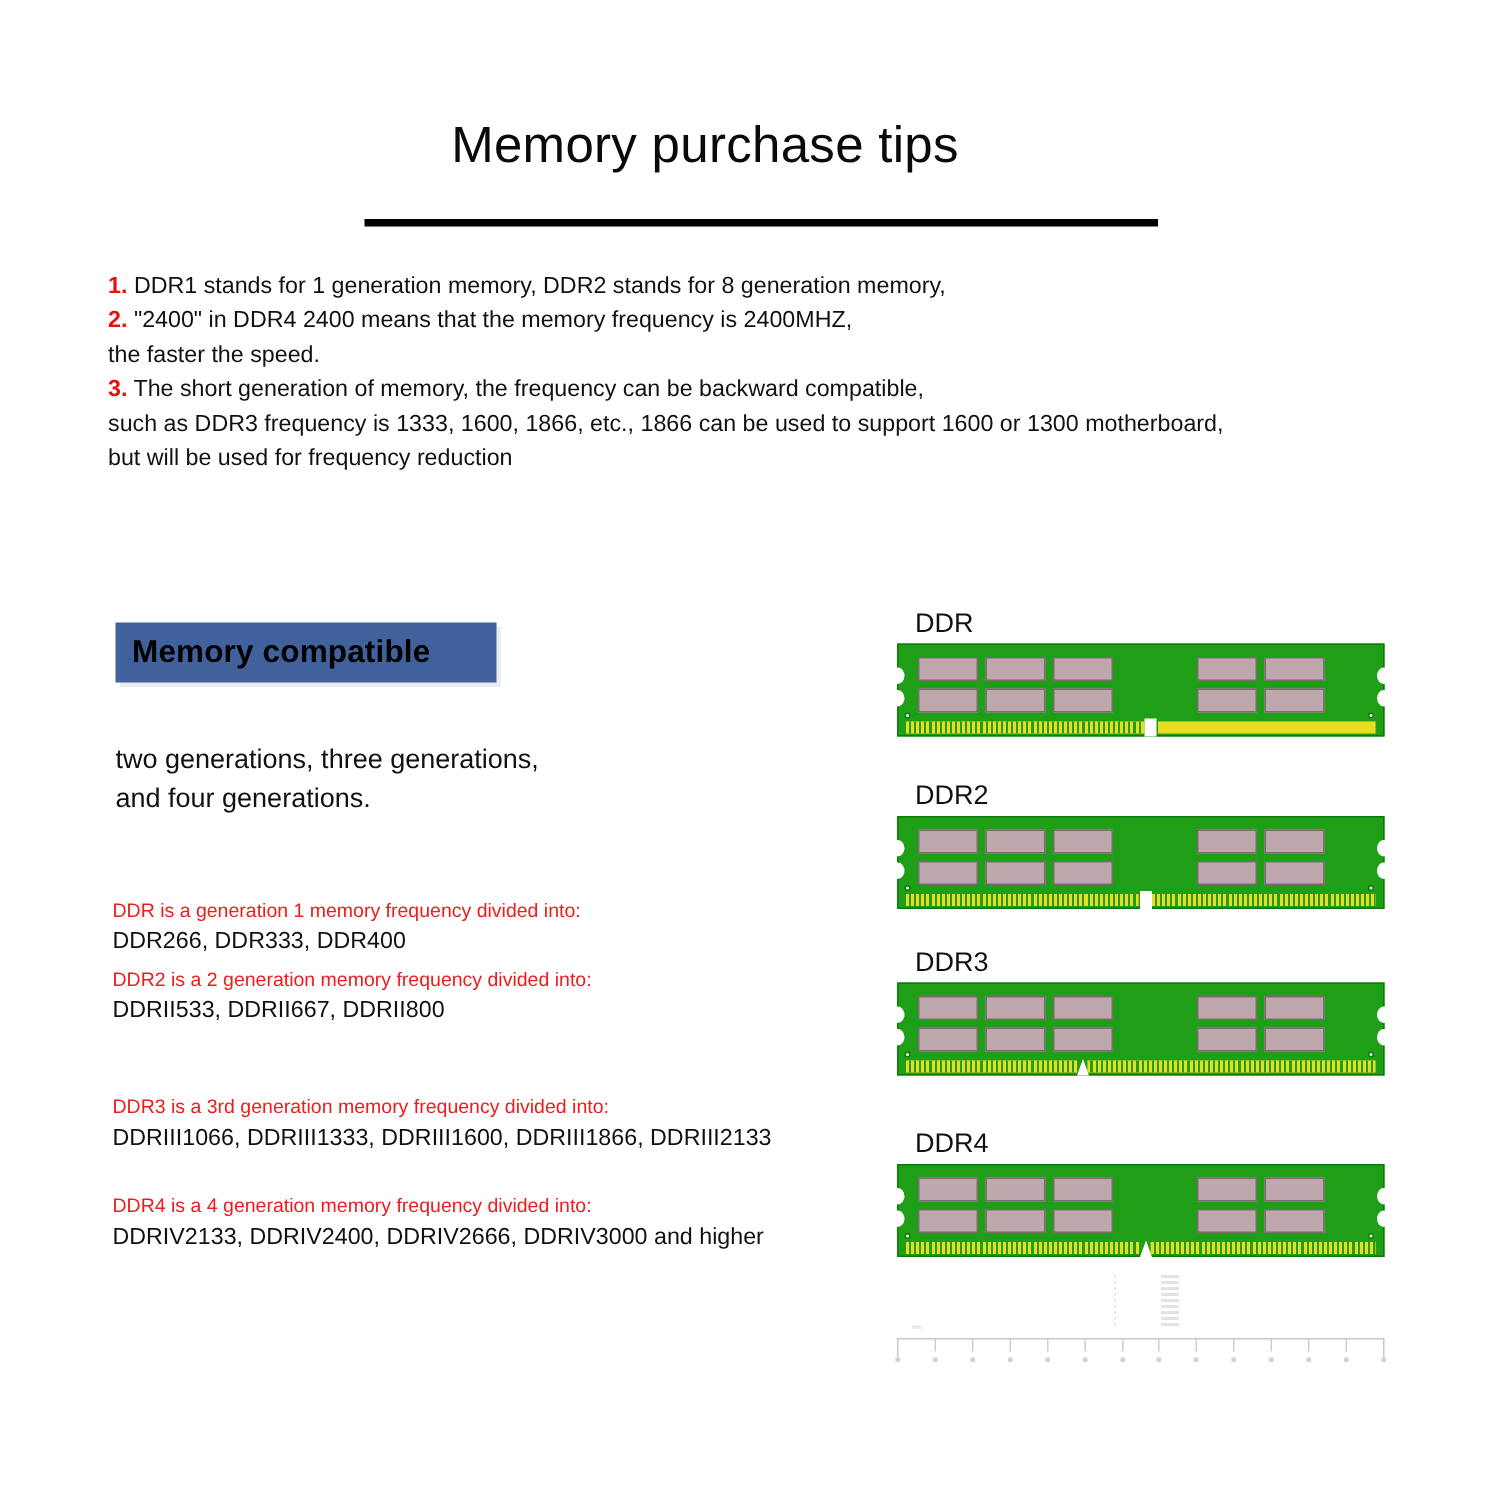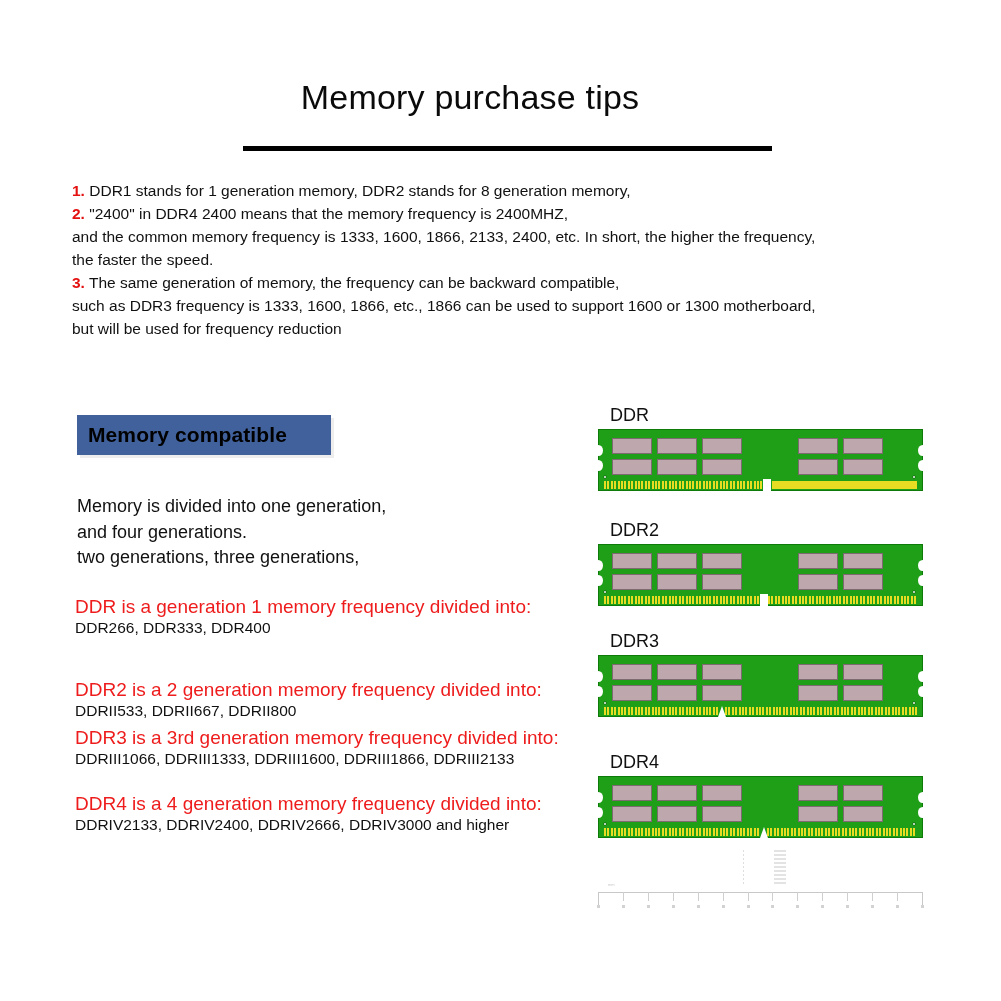--- a/index.html
+++ b/index.html
@@ -62,21 +62,21 @@
   .intro{
     position:absolute;left:77px;top:494px;width:480px;
   }
   .intro div{
     font-size:18px;line-height:25.5px;color:#111;white-space:nowrap;
   }
 
   
   .gen-group{position:absolute;left:75px;width:520px;}
   .gen-head{
-    font-size:19px;color:#ee1c1c;line-height:21px;white-space:nowrap;
+    font-size:13px;color:#ee1c1c;line-height:21px;white-space:nowrap;
     font-weight:400;
   }
   .gen-body{
     font-size:15.5px;color:#111;line-height:21px;white-space:nowrap;
   }
 
   
   .module-block{position:absolute;}
   .module-label{
     font-size:18px;color:#111;line-height:20px;margin-bottom:4px;
@@ -171,52 +171,48 @@
   <div class="tips">
     <div class="tip-line">
       <span class="num">1.</span>
       <span>DDR1 stands for 1 generation memory, DDR2 stands for 8 generation memory,</span>
     </div>
     <div class="tip-line">
       <span class="num">2.</span>
       <span>"2400" in DDR4 2400 means that the memory frequency is 2400MHZ,</span>
     </div>
     <div class="tip-line">
-      <span>and the common memory frequency is 1333, 1600, 1866, 2133, 2400, etc. In short, the higher the frequency,</span>
-    </div>
-    <div class="tip-line">
       <span>the faster the speed.</span>
     </div>
     <div class="tip-line">
       <span class="num">3.</span>
-      <span>The same generation of memory, the frequency can be backward compatible,</span>
+      <span>The short generation of memory, the frequency can be backward compatible,</span>
     </div>
     <div class="tip-line">
       <span>such as DDR3 frequency is 1333, 1600, 1866, etc., 1866 can be used to support 1600 or 1300 motherboard,</span>
     </div>
     <div class="tip-line">
       <span>but will be used for frequency reduction</span>
     </div>
   </div>
 
   <div class="knowledge-banner">
     <span>Memory compatible</span>
   </div>
 
   <div class="intro">
-    <div>Memory is divided into one generation,</div>
+    <div>two generations, three generations,</div>
     <div>and four generations.</div>
-    <div>two generations, three generations,</div>
   </div>
 
   <div class="gen-group" style="top:596px">
     <div class="gen-head">DDR is a generation 1 memory frequency divided into:</div>
     <div class="gen-body">DDR266, DDR333, DDR400</div>
   </div>
-  <div class="gen-group" style="top:679px">
+  <div class="gen-group" style="top:642px">
     <div class="gen-head">DDR2 is a 2 generation memory frequency divided into:</div>
     <div class="gen-body">DDRII533, DDRII667, DDRII800</div>
   </div>
   <div class="gen-group" style="top:727px">
     <div class="gen-head">DDR3 is a 3rd generation memory frequency divided into:</div>
     <div class="gen-body">DDRIII1066, DDRIII1333, DDRIII1600, DDRIII1866, DDRIII2133</div>
   </div>
   <div class="gen-group" style="top:793px">
     <div class="gen-head">DDR4 is a 4 generation memory frequency divided into:</div>
     <div class="gen-body">DDRIV2133, DDRIV2400, DDRIV2666, DDRIV3000 and higher</div>

